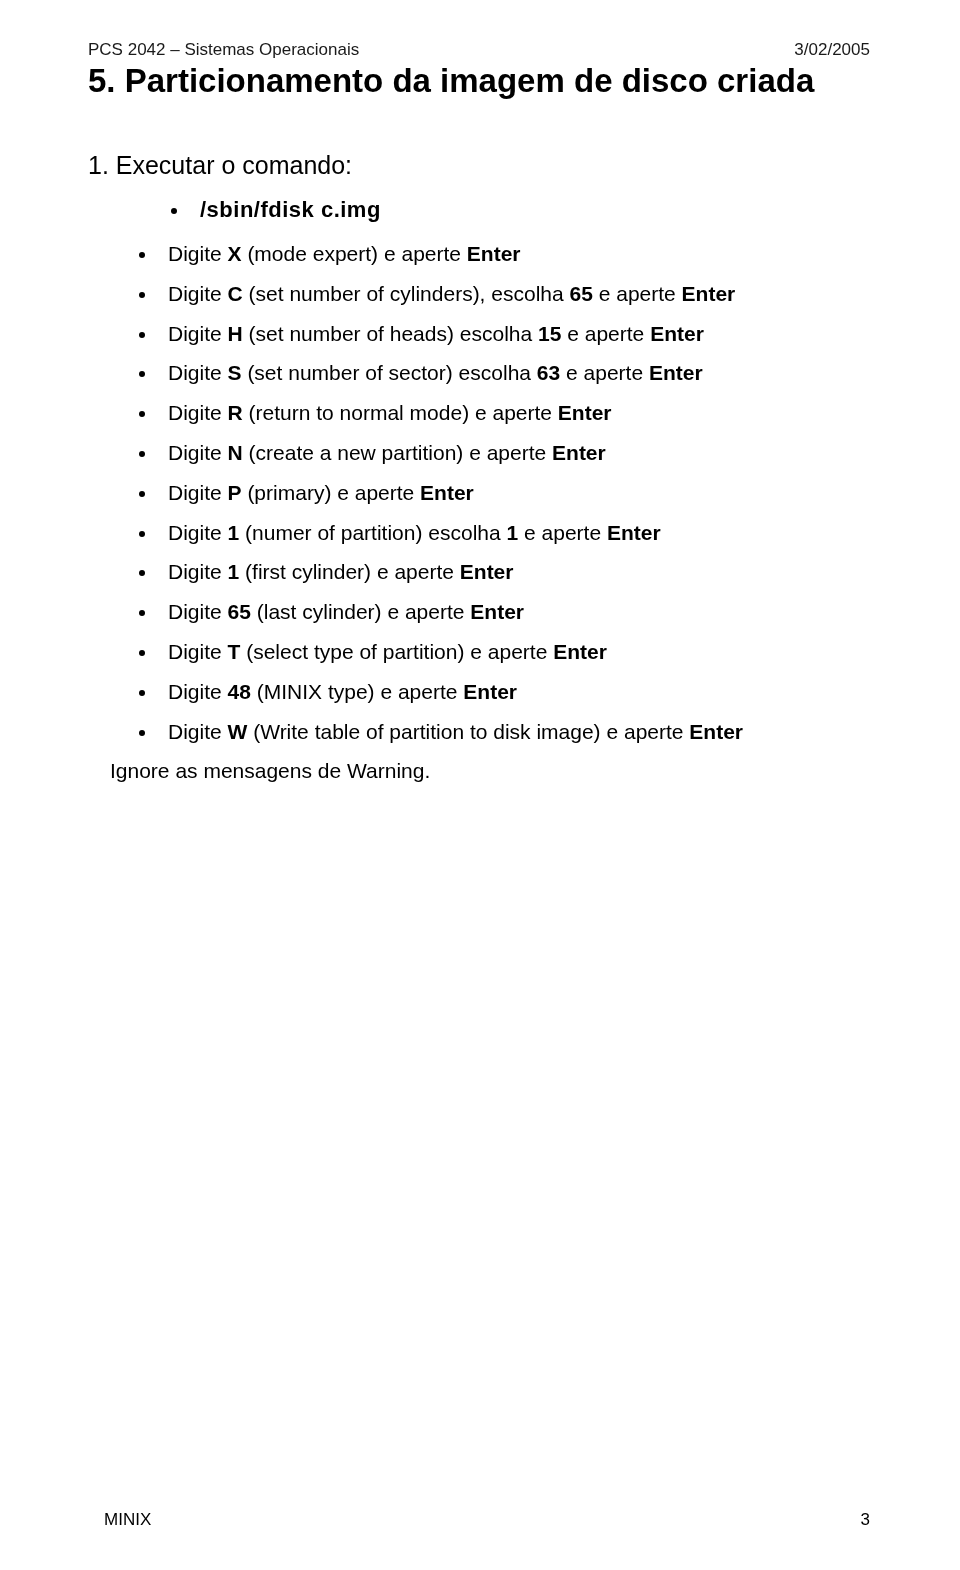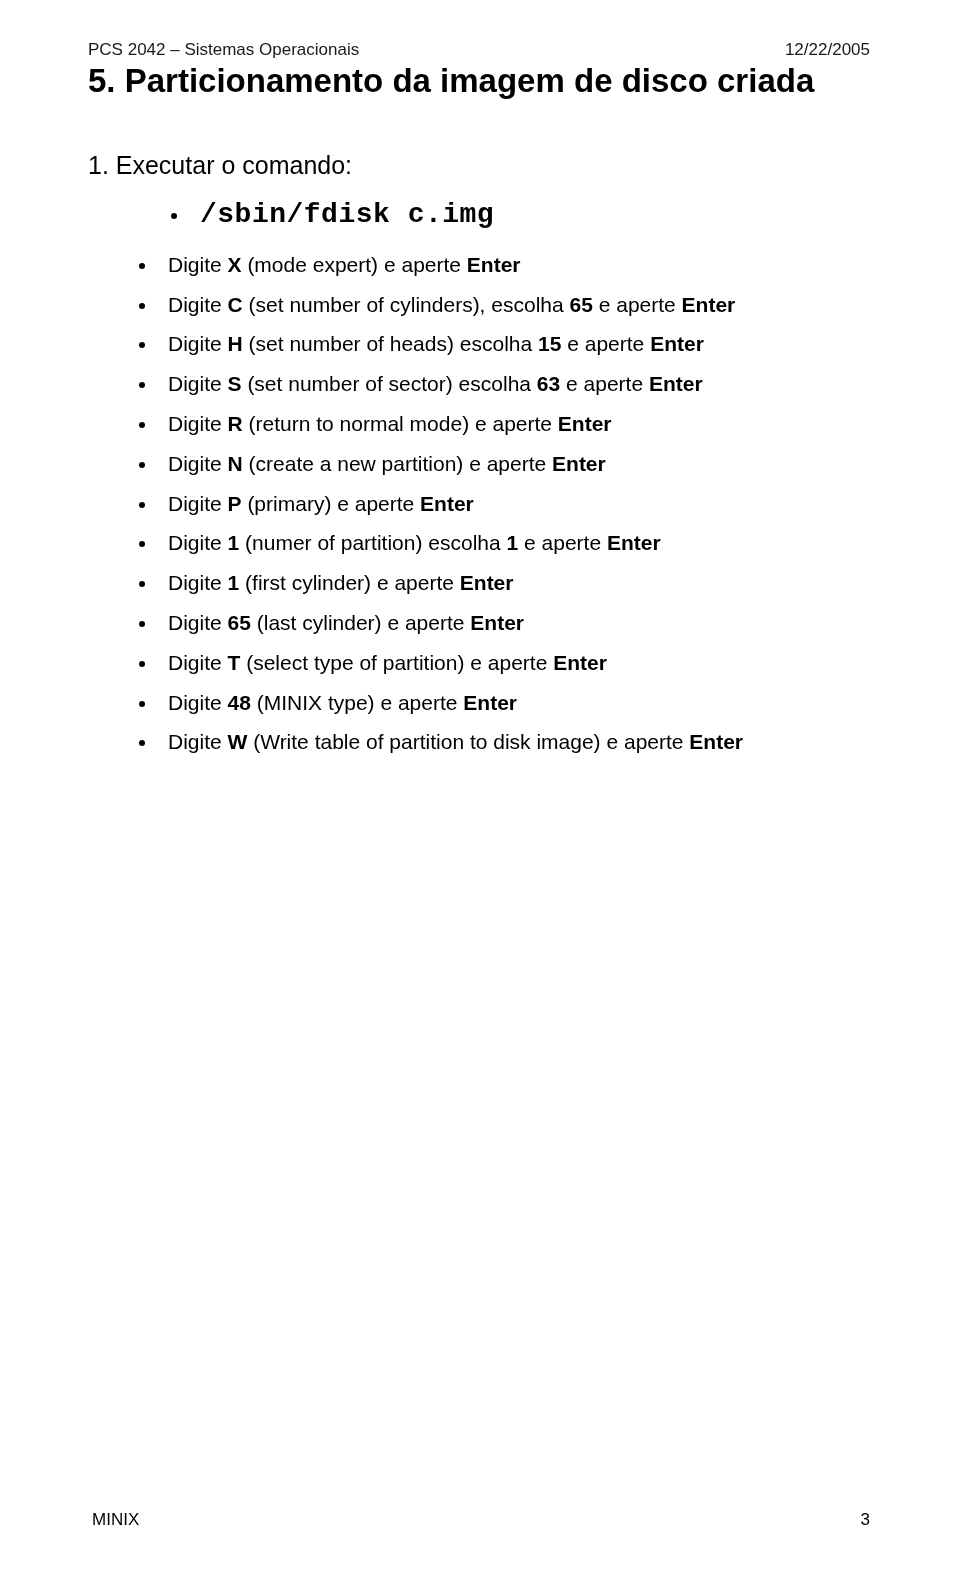--- a/index.html
+++ b/index.html
@@ -33,60 +33,60 @@
   .lead-line {
     margin-top: 46px;
     font-size: 25px;
     line-height: 1.45;
   }
   .command-block {
     margin-top: 4px;
     margin-left: 54px;
   }
   .cmd {
-    font-family: Liberation Mono, monospace;
-    font-size: 28px;
+    font-family: Liberation Sans, sans-serif;
+    font-size: 22px;
     font-weight: bold;
     letter-spacing: 0.5px;
   }
   ul.steps {
     list-style: disc;
     padding-left: 48px;
     margin: 6px 0 0 22px;
     font-size: 21px;
     line-height: 1.8;
   }
   ul.steps li {
     padding-left: 10px;
     margin: 0 0 2px 0;
   }
   .footer {
     position: absolute;
     bottom: 40px;
-    left: 92px;
+    left: 104px;
     right: 90px;
     display: flex;
     justify-content: space-between;
     font-size: 17px;
   }
   .ignore-line {
     margin-top: 4px;
     font-size: 21px;
     line-height: 1.6;
   }
   .rich b { font-weight: bold; }
 </style>
 </head>
 <body>
 
 <div class="page">
 
   <div class="header">
     <div>PCS 2042 – Sistemas Operacionais</div>
-    <div>12/22/2005</div>
+    <div>3/02/2005</div>
   </div>
 
   <div class="section-title">5. Particionamento da imagem de disco criada</div>
 
   <div class="lead-line">1. Executar o comando:</div>
 
   <div class="command-block">
     <ul class="steps" style="margin-left:0;">
       <li class="rich"><span class="cmd">/sbin/fdisk c.img</span></li>
     </ul>
@@ -101,19 +101,20 @@
     <li class="rich">Digite <b>N</b> (create a new partition) e aperte <b>Enter</b></li>
     <li class="rich">Digite <b>P</b> (primary) e aperte <b>Enter</b></li>
     <li class="rich">Digite <b>1</b> (numer of partition) escolha <b>1</b> e aperte <b>Enter</b></li>
     <li class="rich">Digite <b>1</b> (first cylinder) e aperte <b>Enter</b></li>
     <li class="rich">Digite <b>65</b> (last cylinder) e aperte <b>Enter</b></li>
     <li class="rich">Digite <b>T</b> (select type of partition) e aperte <b>Enter</b></li>
     <li class="rich">Digite <b>48</b> (MINIX type) e aperte <b>Enter</b></li>
     <li class="rich">Digite <b>W</b> (Write table of partition to disk image) e aperte <b>Enter</b></li>
   </ul>
 
+  <div class="ignore-line" style="margin-left:22px;">Ignore as mensagens de Warning.</div>
 
   <div class="footer">
     <div>MINIX</div>
     <div>3</div>
   </div>
 
 </div>
 
 </body></html>

